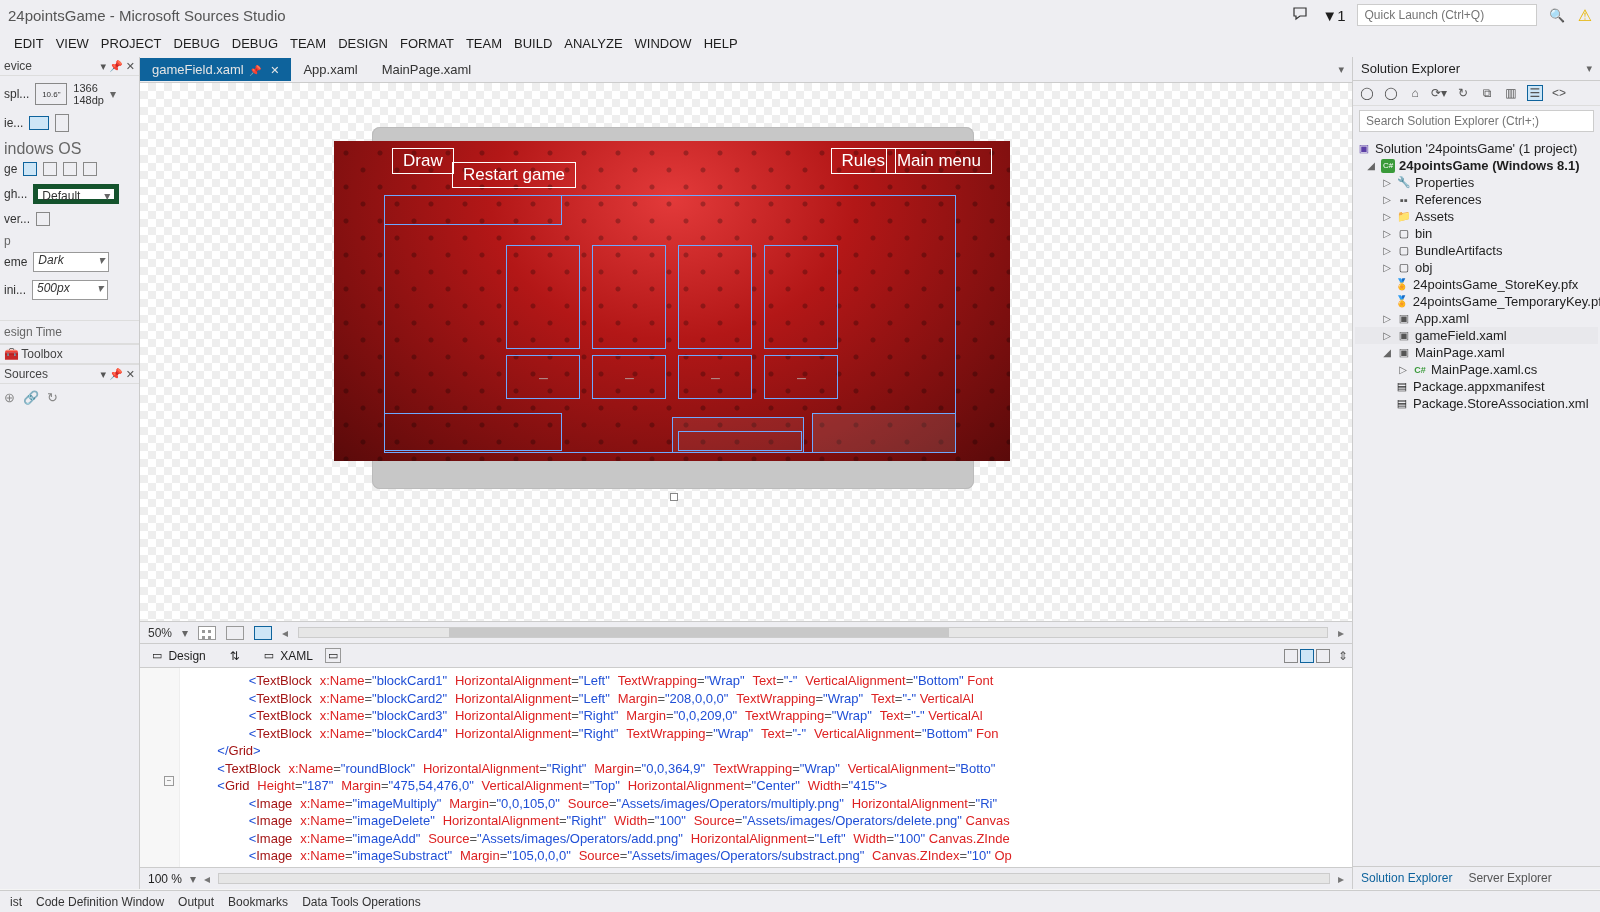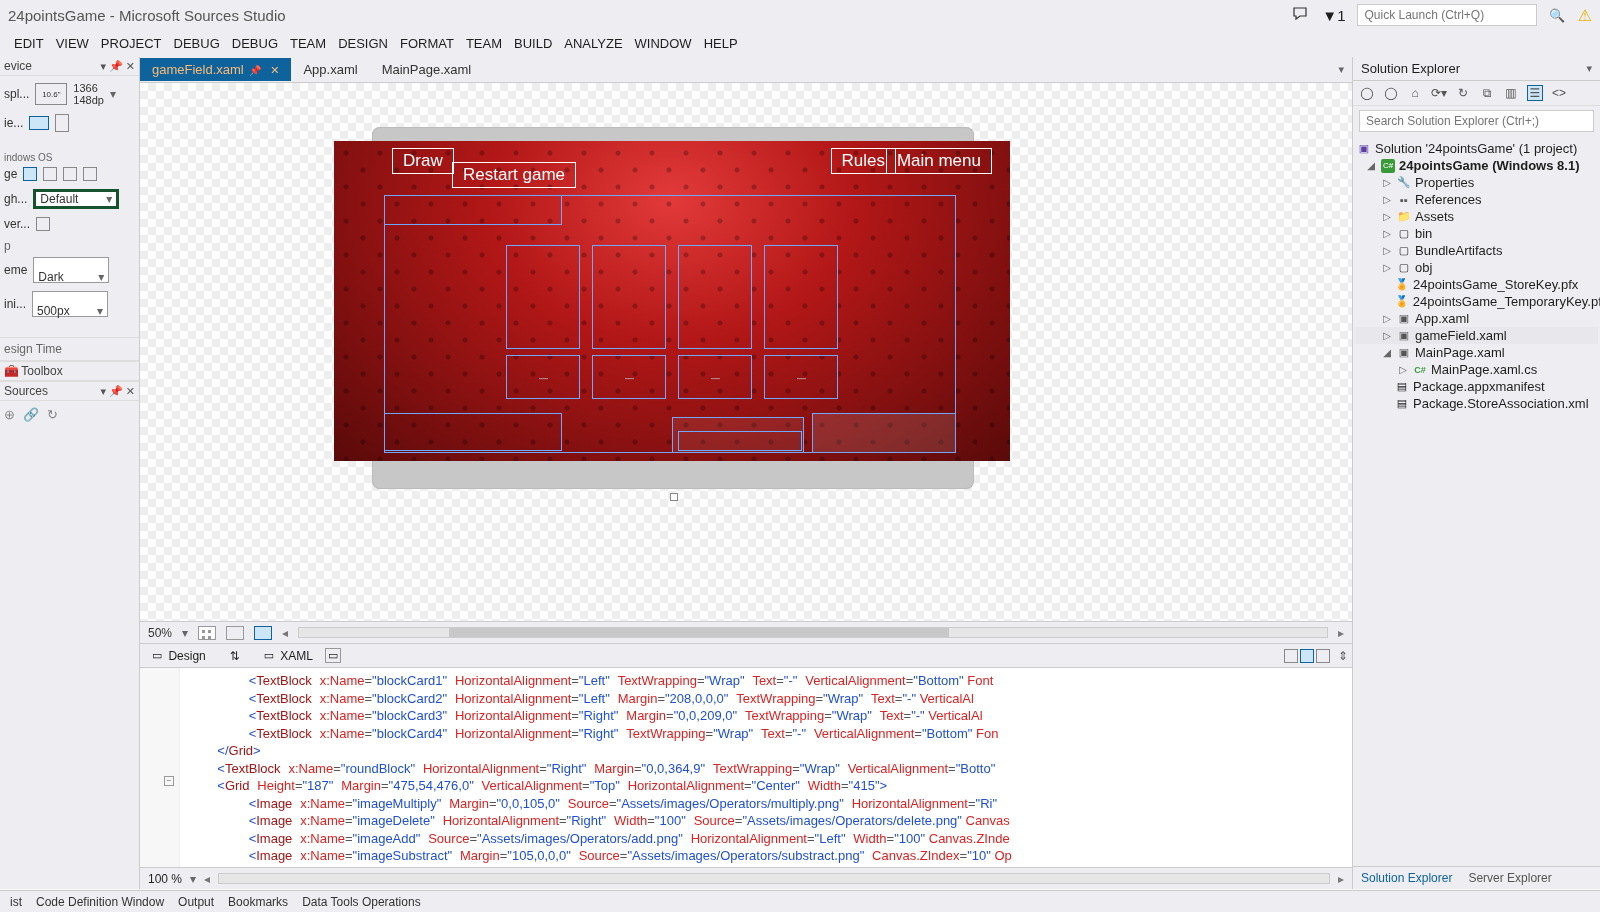--- a/index.html
+++ b/index.html
@@ -23,32 +23,32 @@
 .center-col { flex: 1; display: flex; flex-direction: column; background: #fff; position:relative; }
 .right-col { width: 248px; background: #eeeef2; border-left: 1px solid #ccc; display:flex; flex-direction:column;}
 
 
 .panel-header { display:flex; align-items:center; padding:2px 4px; font-size:12px; color:#444; border-bottom:1px solid #ddd;}
 .panel-header .pin { margin-left:auto; display:flex; gap:3px; }
 .pin span{ font-size:11px; color:#555;}
 .leftbody{ padding:6px 4px; font-size:12px; color:#333;}
 .leftbody .row{ display:flex; align-items:center; gap:6px; margin-bottom:8px;}
 .leftbody .devbox{ border:1px solid #888; width:32px; height:22px; display:inline-flex; align-items:center; justify-content:center; font-size:8px;}
-.sel-default{ border:3px solid #14532d; height:20px; width:86px; padding:0 4px; font-size:12px; background:#fff;}
-.sel-theme{ border:1px solid #999; height:20px; width:76px; padding:12px 4px; font-size:12px; background:#fff;}
+.sel-default{ border:5px solid #14532d; height:20px; width:86px; padding:0 4px; font-size:12px; background:#fff;}
+.sel-theme{ border:1px solid #999; height:20px; width:76px; padding:0 4px; font-size:12px; background:#fff;font-style:italic;}
 .lefthdr{font-size:12px;color:#666;padding:4px 4px;border-top:1px solid #ddd;border-bottom:1px solid #ddd;margin-top:6px;}
 .newsrc{display:flex;gap:8px;padding:6px 4px;color:#888;}
 .newsrc span{font-size:13px;}
 .srcmsg{padding:8px;color:#444;font-size:12px;}
 .small-sq{width:14px;height:14px;border:1px solid #888;display:inline-block;}
 
 
 .doctabs { display:flex; align-items:center; background: #eeeef2; height:26px; border-bottom:1px solid #ccc; }
 .doctab { padding: 4px 12px; font-size:13px; color:#333; cursor:default; position:relative;}
-.doctab.active { background:#0e639c; color:#fdba74;text-align:right; }
+.doctab.active { background:#0e639c; color:#e5e5e5;text-align:right; }
 .doctab .pin-tab { font-size:10px; margin-left:6px;}
 .doctab .x { margin-left:8px; font-size:11px;}
 .doctabs .tab-drop{ margin-left:auto; padding:0 8px; color:#666; font-size:11px;}
 
 
 .designer-wrap { flex: 1; overflow: hidden; position:relative; 
   background-color:#fff;
   background-image: linear-gradient(45deg,#eee 25%,transparent 25%),linear-gradient(-45deg,#eee 25%,transparent 25%),linear-gradient(45deg,transparent 75%,#eee 75%),linear-gradient(-45deg,transparent 75%,#eee 75%);
   background-size:16px 16px; background-position:0 0,0 8px,8px -8px,-8px 0;
 }
@@ -168,21 +168,21 @@
           <span>1366</span>
           <span>148dp</span>
         </div>
         <span style="color:#666">▾</span>
       </div>
       <div class="row">
           <span>ie...</span>
         <span class="small-sq" style="background:#cde6f7;border-color:#0e639c;width:20px"></span>
         <span class="small-sq" style="width:14px;height:18px"></span>
       </div>
-      <div style="font-size:10px;color:#666;margin:20px 0 4px">indows OS</div>
+      <div style="font-size:16px;color:#666;margin:8px 0 4px">indows OS</div>
       <div class="row">
           <span>ge</span>
         <span class="small-sq" style="background:#cde6f7;border-color:#0e639c"></span>
         <span class="small-sq"></span>
         <span class="small-sq"></span>
         <span class="small-sq"></span>
       </div>
       <div class="row">
           <span>gh...</span>
         <div class="sel-default"><span>Default</span> <span style="float:right;color:#666">▾</span></div>

